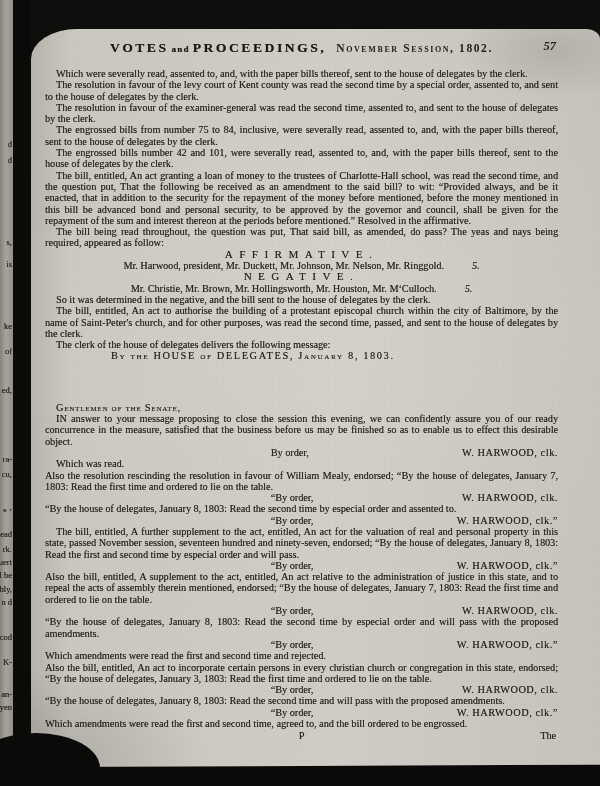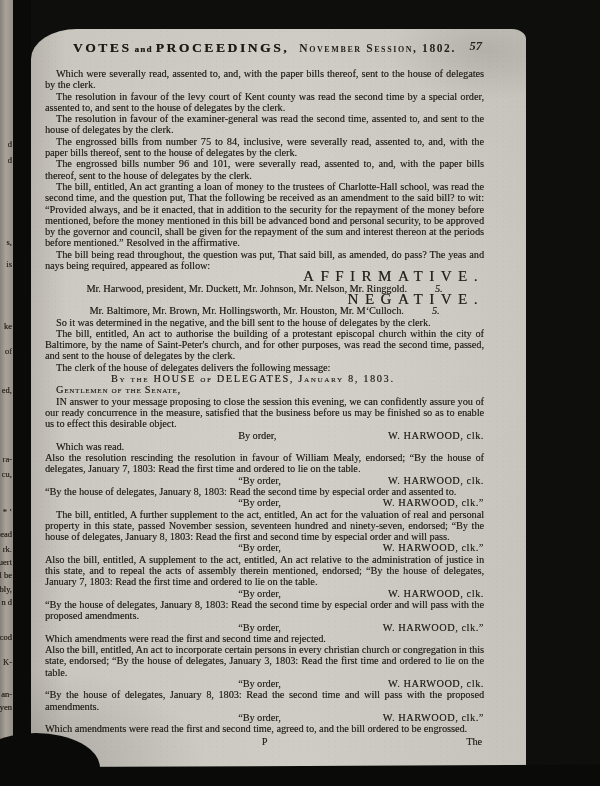--- a/index.html
+++ b/index.html
@@ -14,21 +14,21 @@
     background:linear-gradient(90deg,#868279 0%,#a8a39b 45%,#948f87 100%);
   }
   .frag{
     position:absolute;right:1px;font-size:8.5px;line-height:9px;color:#2e2922;
     white-space:nowrap;text-shadow:0 0 0.4px rgba(30,25,20,.7);
   }
   
   .binding{position:absolute;left:13px;top:0;width:18px;height:786px;background:#0a0a08;}
   
   .page{
-    position:absolute;left:31px;top:29px;width:495px;height:740px;box-sizing:border-box;
+    position:absolute;left:31px;top:29px;width:569px;height:740px;box-sizing:border-box;
     padding:9px 42px 0 14px;
     background:
       radial-gradient(ellipse 620px 430px at 55% 40%, rgba(255,255,255,0.10), rgba(255,255,255,0) 70%),
       radial-gradient(ellipse 140px 70px at 92% 3%, rgba(0,0,0,0.10), rgba(0,0,0,0) 70%),
       radial-gradient(ellipse 220px 130px at 4% 99%, rgba(0,0,0,0.14), rgba(0,0,0,0) 70%),
       linear-gradient(90deg,#b7b3ab 0%,#cac7c0 7%,#cfccc5 55%,#c6c3bc 100%);
     border-radius:46px 14px 4px 22px / 30px 10px 4px 9px;
     color:#26211c;
   }
   
@@ -56,25 +56,25 @@
     font-weight:bold;font-size:11.5px;font-variant:small-caps;letter-spacing:1.6px;padding-left:6px;
   }
   .hdr .pgnum{position:absolute;right:2px;top:1px;font-style:italic;font-size:12.5px;font-weight:bold;}
   
   .doc{
     font-size:10.2px;line-height:11.3px;text-align:justify;
     text-shadow:0.25px 0.25px 0.35px rgba(30,25,20,.55);
   }
   .para{margin:0;text-indent:11px;}
   .para.flush{text-indent:0;}
-  .vote-heading{text-align:right;letter-spacing:6.5px;font-size:15px;}
+  .vote-heading{text-align:center;letter-spacing:6.5px;font-size:11px;}
   .names-line{text-align:center;text-shadow:0.25px 0.25px 0.35px rgba(30,25,20,.55);}
   .names-line .count{font-style:italic;padding-left:28px;}
   .dateline{padding-left:66px;font-variant:small-caps;letter-spacing:1.7px;}
-  .salutation{font-variant:small-caps;letter-spacing:0.8px;text-indent:11px;}
+  .salutation{font-variant:small-caps;letter-spacing:0.8px;text-indent:11px;margin-top:40px;}
   .byorder{display:flex;}
   .byorder .bo-left{margin-left:44%;}
   .byorder .bo-right{margin-left:auto;letter-spacing:0.6px;}
   .sigline{position:relative;text-align:center;margin-top:1px;}
   .sigline .catchword{position:absolute;right:2px;top:0;}
 </style>
 </head>
 <body>
 
 <div class="facing-strip" id="facing">
@@ -106,27 +106,27 @@
   <div class="hdr">
     <span class="t"><span>VOTES</span><span class="amp">and</span><span>PROCEEDINGS,</span></span>
     <span class="sess">November Session, 1802.</span>
     <span class="pgnum">57</span>
   </div>
   <div class="doc" id="doc-body">
       <p class="para">Which were severally read, assented to, and, with the paper bills thereof, sent to the house of delegates by the clerk.</p>
       <p class="para">The resolution in favour of the levy court of Kent county was read the second time by a special order, assented to, and sent to the house of delegates by the clerk.</p>
       <p class="para">The resolution in favour of the examiner-general was read the second time, assented to, and sent to the house of delegates by the clerk.</p>
       <p class="para">The engrossed bills from number 75 to 84, inclusive, were severally read, assented to, and, with the paper bills thereof, sent to the house of delegates by the clerk.</p>
-      <p class="para">The engrossed bills number 96 and 101, were severally read, assented to, and, with the paper bills thereof, sent to the house of delegates by the clerk.</p>
+      <p class="para">The engrossed bills number 42 and 101, were severally read, assented to, and, with the paper bills thereof, sent to the house of delegates by the clerk.</p>
       <p class="para">The bill, entitled, An act granting a loan of money to the trustees of Charlotte-Hall school, was read the second time, and the question put, That the following be received as an amendment to the said bill? to wit: “Provided always, and be it enacted, that in addition to the security for the repayment of the money before mentioned, before the money mentioned in this bill be advanced bond and personal security, to be approved by the governor and council, shall be given for the repayment of the sum and interest thereon at the periods before mentioned.” Resolved in the affirmative.</p>
       <p class="para">The bill being read throughout, the question was put, That said bill, as amended, do pass? The yeas and nays being required, appeared as follow:</p>
       <div class="vote-heading">AFFIRMATIVE.</div>
       <div class="names-line"><span>Mr. Harwood, president, Mr. Duckett, Mr. Johnson, Mr. Nelson, Mr. Ringgold.</span><span class="count">5.</span></div>
       <div class="vote-heading">NEGATIVE.</div>
-      <div class="names-line"><span>Mr. Baltimore, Mr. Brown, Mr. Hollingsworth, Mr. Houston, Mr. M‘Culloch.</span><span class="count">5.</span></div>
+      <div class="names-line"><span>Mr. Christie, Mr. Brown, Mr. Hollingsworth, Mr. Houston, Mr. M‘Culloch.</span><span class="count">5.</span></div>
       <p class="para">So it was determined in the negative, and the bill sent to the house of delegates by the clerk.</p>
       <p class="para">The bill, entitled, An act to authorise the building of a protestant episcopal church within the city of Baltimore, by the name of Saint-Peter's church, and for other purposes, was read the second time, passed, and sent to the house of delegates by the clerk.</p>
       <p class="para">The clerk of the house of delegates delivers the following message:</p>
       <div class="dateline">By the HOUSE of DELEGATES, January 8, 1803.</div>
       <div class="salutation">Gentlemen of the Senate,</div>
       <p class="para">IN answer to your message proposing to close the session this evening, we can confidently assure you of our ready concurrence in the measure, satisfied that the business before us may be finished so as to enable us to effect this desirable object.</p>
       <div class="byorder">
         <span class="bo-left">By order,</span>
         <span class="bo-right">W. HARWOOD, clk.</span>
       </div>

